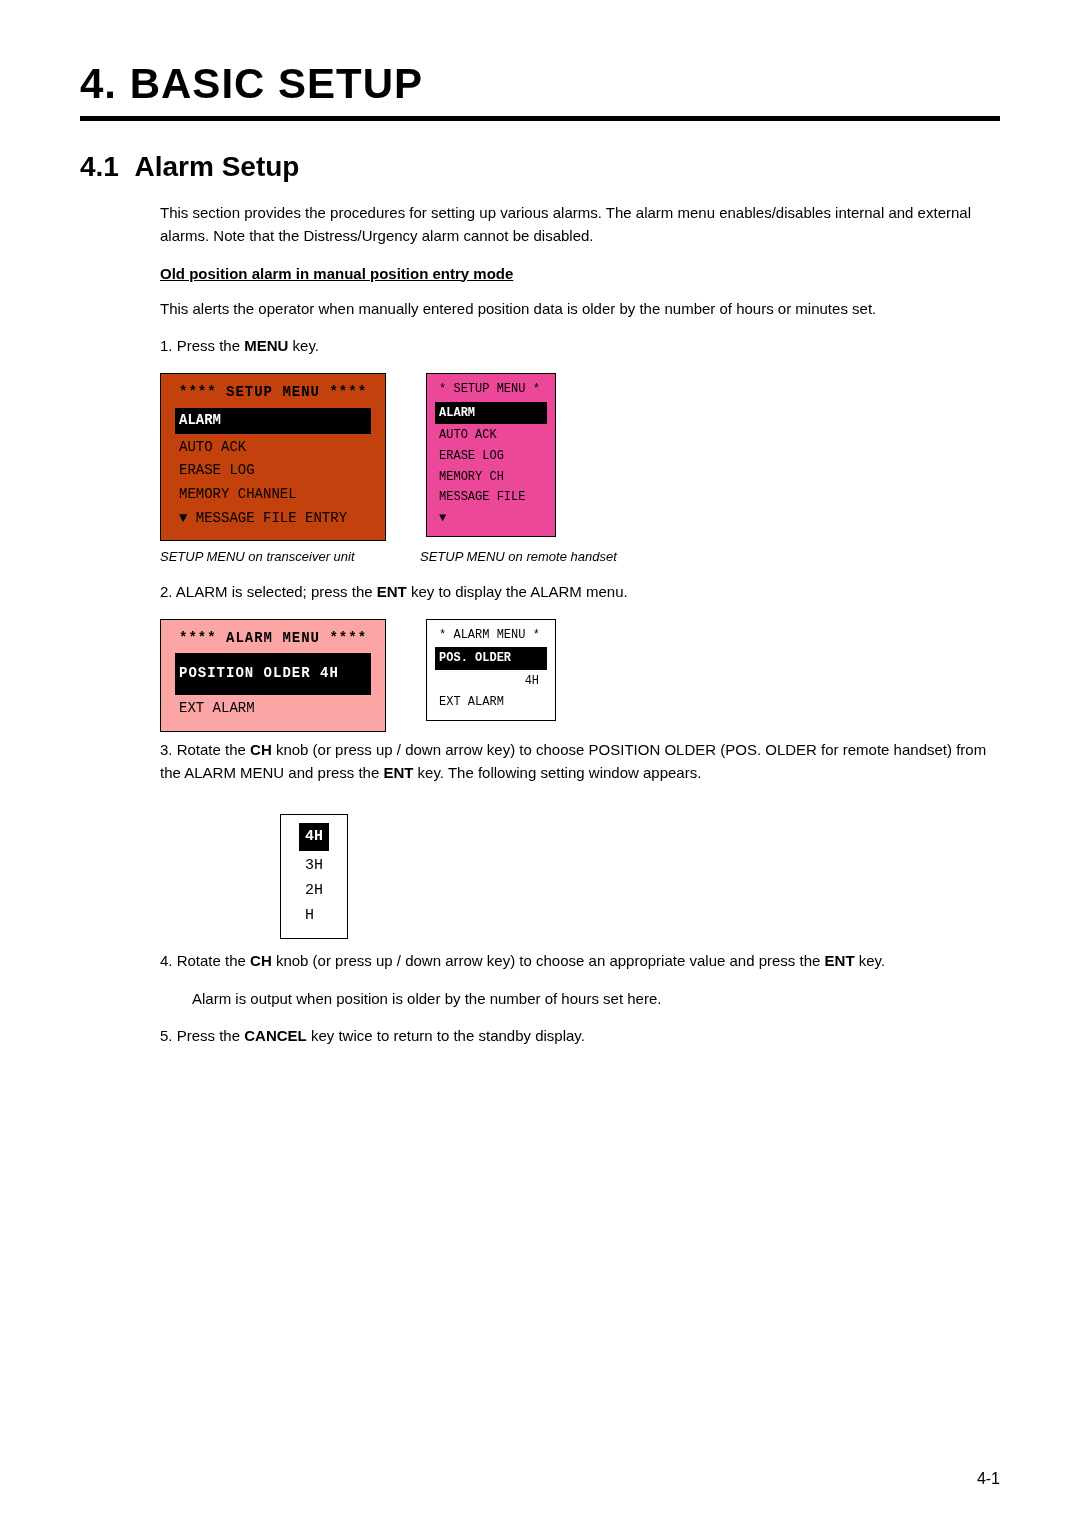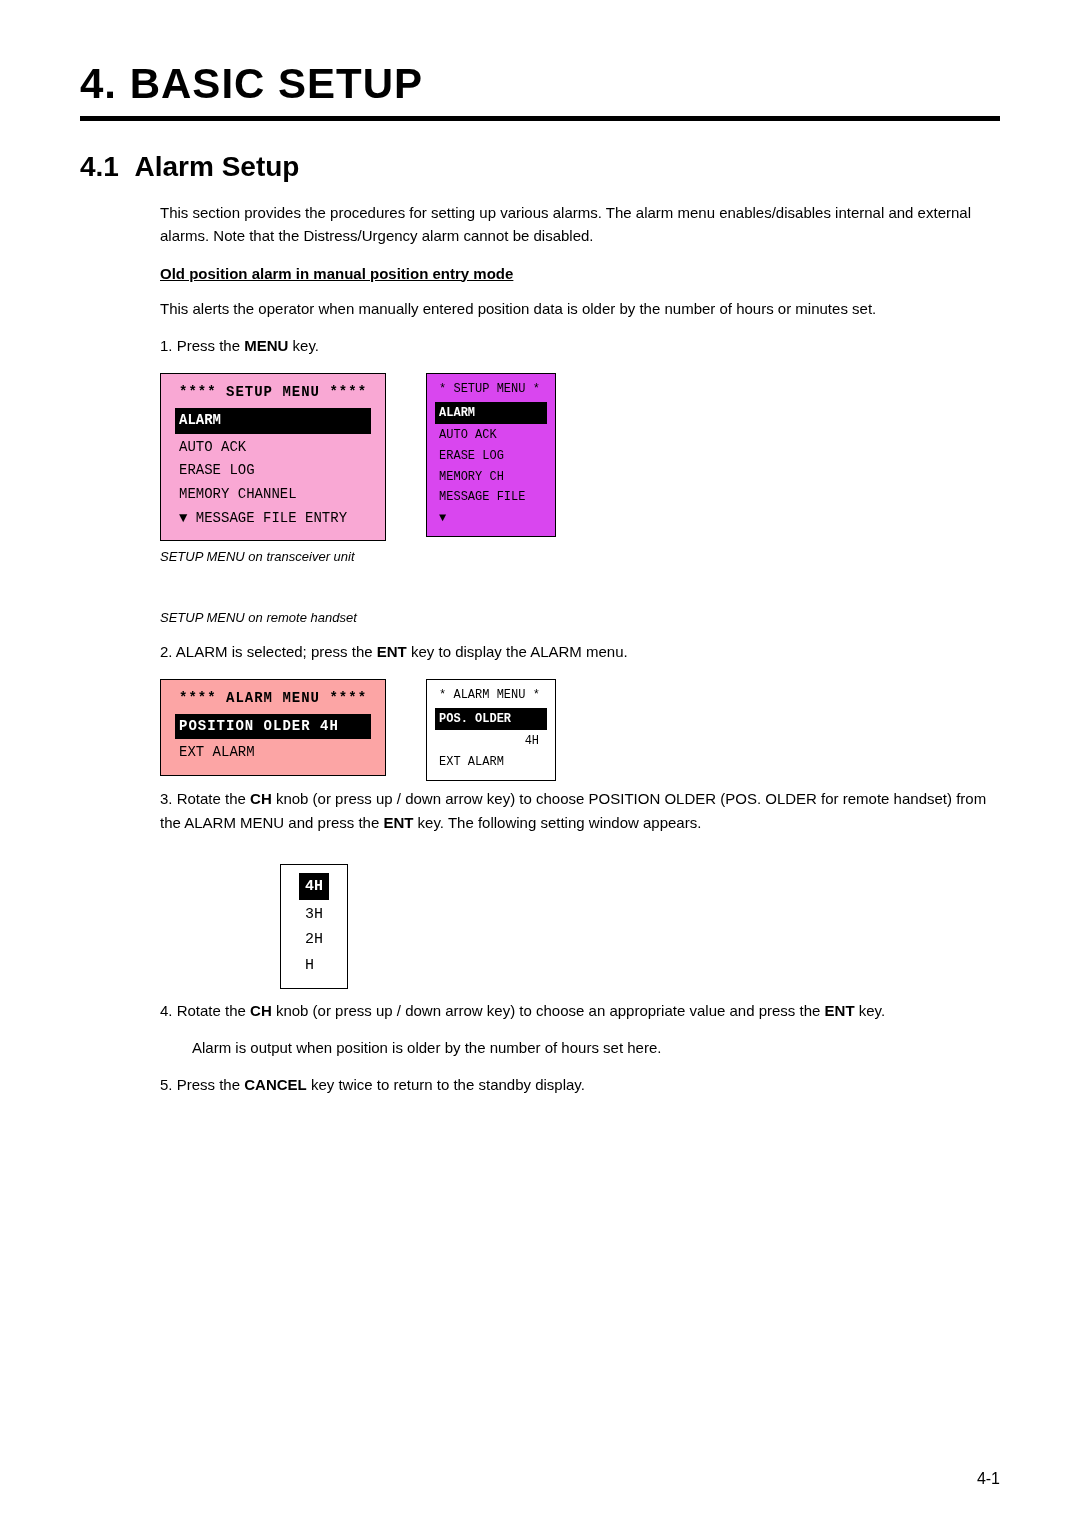--- a/index.html
+++ b/index.html
@@ -65,30 +65,30 @@
     .diagram-block {
       display: flex;
       flex-direction: column;
       align-items: flex-start;
     }
     
     .menu-box-large {
       border: 1.5px solid #000;
       padding: 8px 18px 10px 18px;
       min-width: 220px;
-      background: #f9a8d4;
+      background: #c2410c;
       font-size: 14px;
       font-family: 'Courier New', monospace;
     }
     
     .menu-box-small {
       border: 1.5px solid #000;
       padding: 6px 12px 8px 12px;
       min-width: 130px;
-      background: #d946ef;
+      background: #ec4899;
       font-size: 12px;
       font-family: 'Courier New', monospace;
     }
     .menu-highlight {
       background: #000;
       color: #fff;
       padding: 2px 4px;
       display: block;
       margin: 2px -4px;
       font-weight: bold;
@@ -104,21 +104,21 @@
       margin-bottom: 4px;
       letter-spacing: 1px;
     }
     .menu-title-small {
       font-size: 12px;
       display: block;
       margin-bottom: 3px;
     }
     .caption-row {
       display: flex;
-      flex-direction: column;
+      flex-direction: row;
       gap: 40px;
       margin-bottom: 12px;
       margin-top: 2px;
     }
     .caption-text {
       font-style: italic;
       font-size: 13px;
       min-width: 220px;
     }
     .caption-text-small {
@@ -139,21 +139,21 @@
       border: 1.5px solid #000;
       padding: 6px 12px 8px 12px;
       min-width: 130px;
       background: #fff;
       font-size: 12px;
       font-family: 'Courier New', monospace;
     }
     .pos-highlight {
       background: #000;
       color: #fff;
-      padding: 2px 4px;
+      padding: 10px 4px;
       display: block;
       margin: 2px -4px;
       font-weight: bold;
       letter-spacing: 1px;
     }
     
     .hours-box {
       border: 1.5px solid #000;
       padding: 8px 24px 10px 24px;
       display: inline-block;

